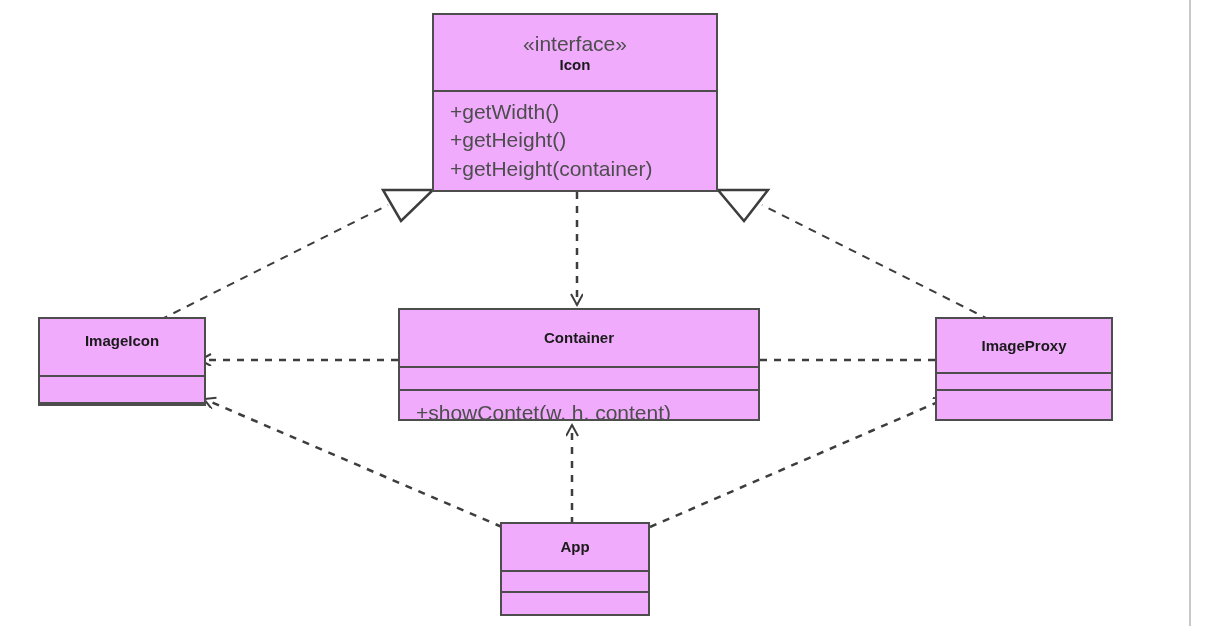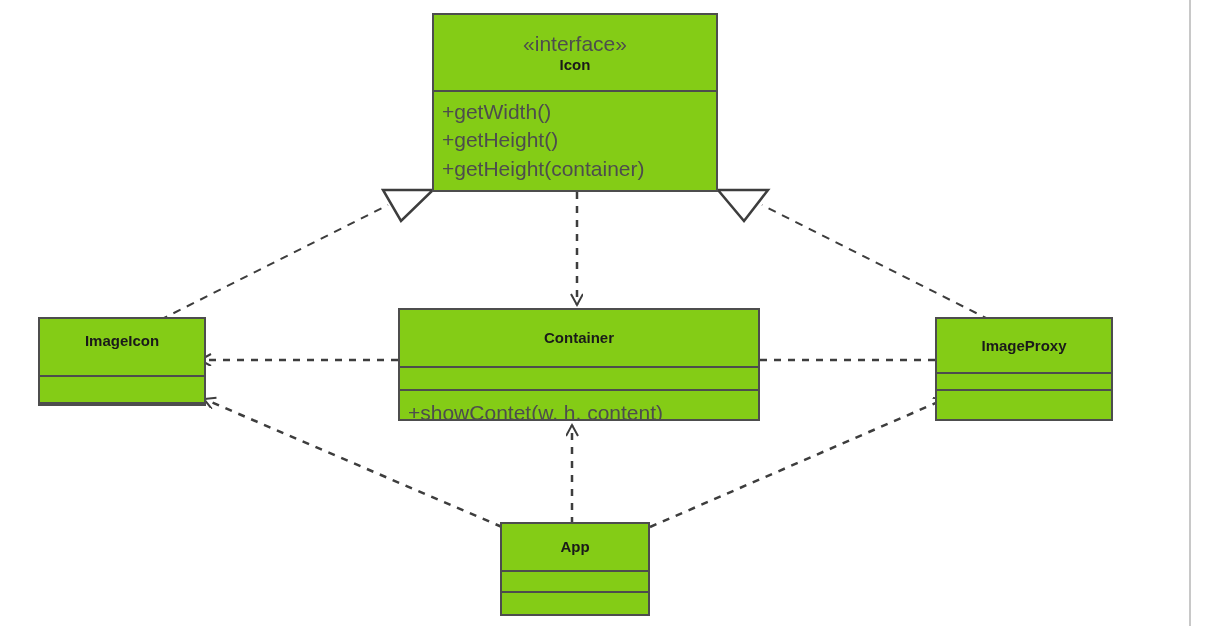--- a/index.html
+++ b/index.html
@@ -24,21 +24,21 @@
     position: absolute;
     left: 0;
     top: 0;
     width: 1212px;
     height: 626px;
     pointer-events: none;
   }
   .uml-class {
     position: absolute;
     box-sizing: border-box;
-    background: #84cc16;
+    background: #f0abfc;
     border: 2px solid #4d4d4d;
     display: flex;
     flex-direction: column;
     z-index: 5;
   }
   .compartment {
     box-sizing: border-box;
     position: relative;
     overflow: hidden;
   }
@@ -63,20 +63,21 @@
     font-weight: bold;
     color: #1a1a1a;
     line-height: 1.15;
   }
   .member {
     font-size: 21px;
     color: #4d4d4d;
     line-height: 1.35;
     white-space: nowrap;
     padding-left: 8px;
+    margin-left: 8px;
   }
   .members-pad {
     padding-top: 6px;
     padding-bottom: 4px;
   }
   .iface-circle {
     position: absolute;
     box-sizing: border-box;
     border: 2px solid #4d4d4d;
     border-radius: 50%;

